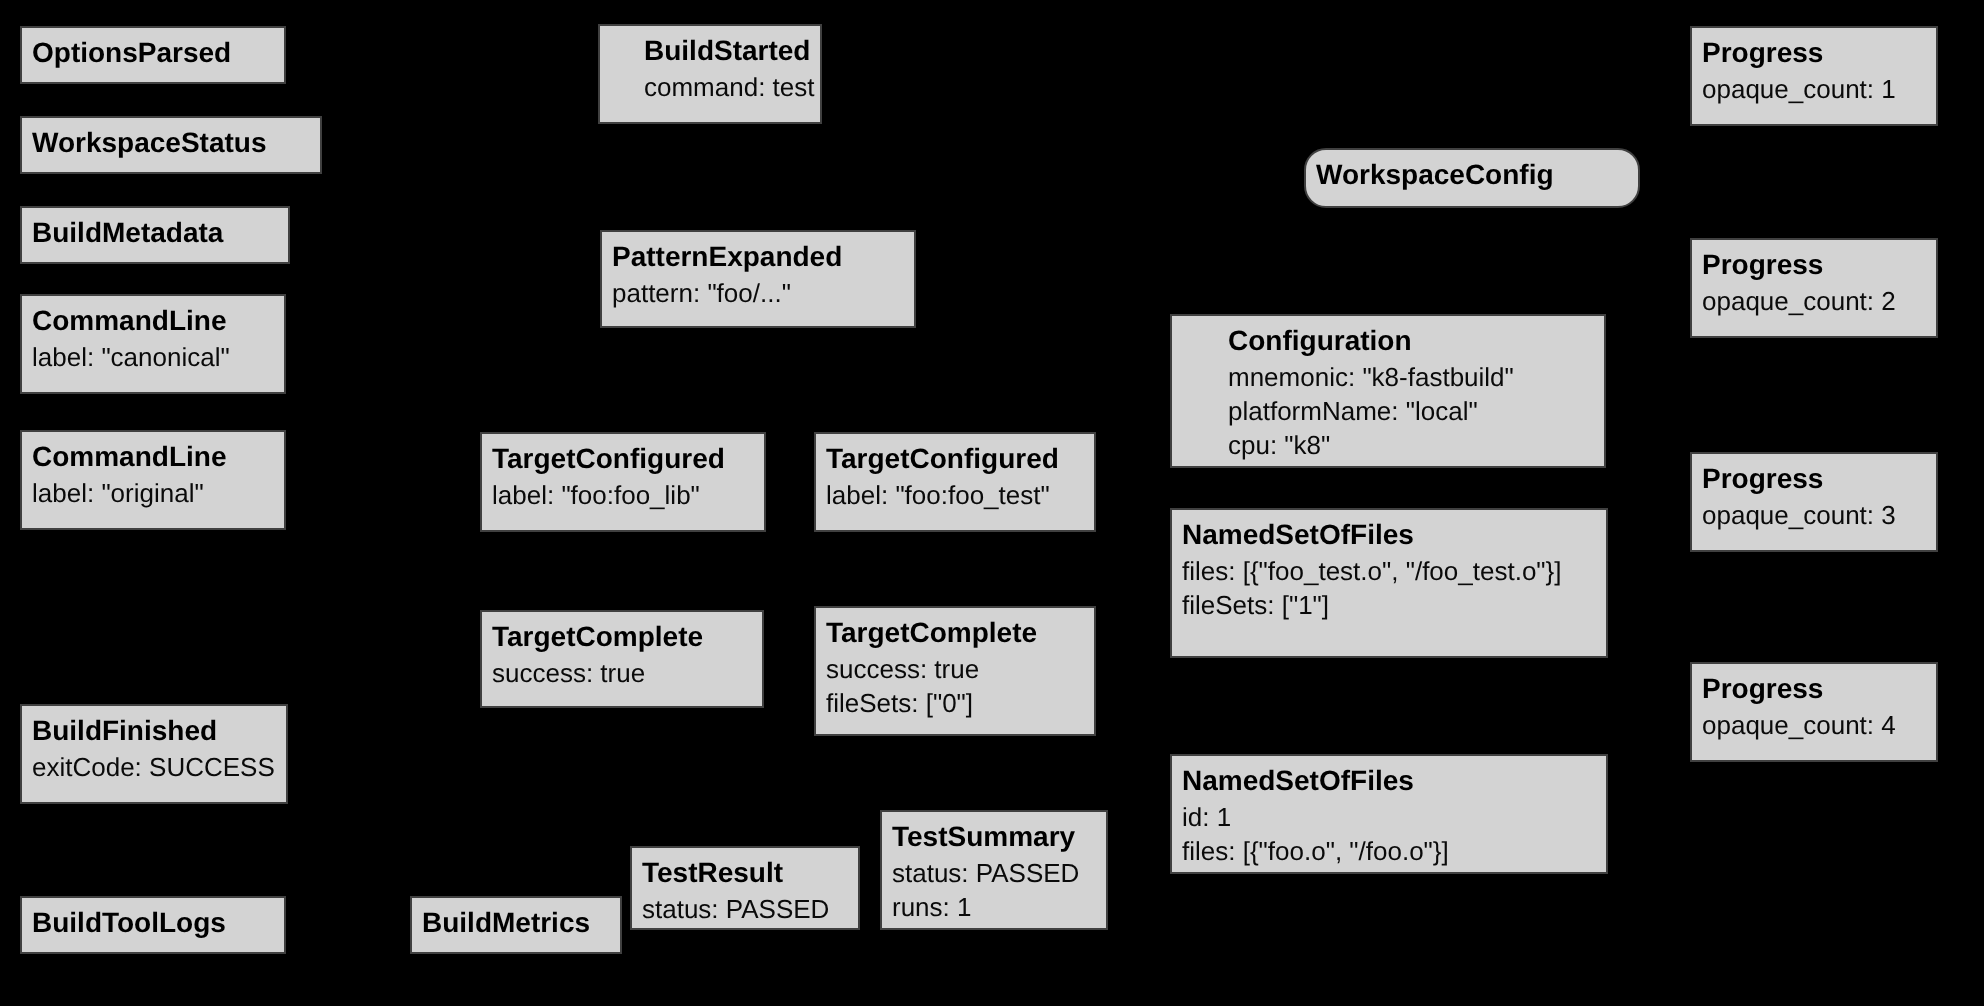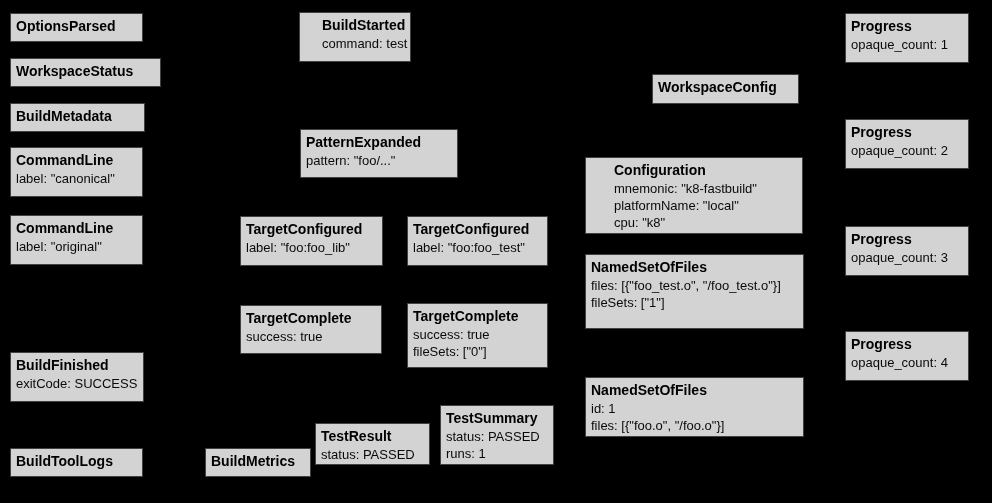--- a/index.html
+++ b/index.html
@@ -78,21 +78,21 @@
 
   <div class="node" style="left:163px;top:448px;width:106px;height:29px;margin-left:42px;">
     <div class="node-title">BuildMetrics</div>
   </div>
 
   <div class="node" style="left:299px;top:12px;width:112px;height:50px;padding-left:22px;">
     <div class="node-title">BuildStarted</div>
     <div class="node-line">command: test</div>
   </div>
 
-  <div class="node" style="left:300px;top:115px;width:158px;height:49px;margin-top:14px;">
+  <div class="node" style="left:300px;top:115px;width:158px;height:49px;">
     <div class="node-title">PatternExpanded</div>
     <div class="node-line">pattern: "foo/..."</div>
   </div>
 
   <div class="node" style="left:240px;top:216px;width:143px;height:50px;">
     <div class="node-title">TargetConfigured</div>
     <div class="node-line">label: "foo:foo_lib"</div>
   </div>
 
   <div class="node" style="left:407px;top:216px;width:141px;height:50px;">
@@ -115,21 +115,21 @@
     <div class="node-title">TestResult</div>
     <div class="node-line">status: PASSED</div>
   </div>
 
   <div class="node" style="left:440px;top:405px;width:114px;height:60px;">
     <div class="node-title">TestSummary</div>
     <div class="node-line">status: PASSED</div>
     <div class="node-line">runs: 1</div>
   </div>
 
-  <div class="node" style="left:652px;top:74px;width:147px;height:30px;">
+  <div class="node" style="left:652px;top:74px;width:168px;height:30px;border-radius:11px;">
     <div class="node-title">WorkspaceConfig</div>
   </div>
 
   <div class="node" style="left:585px;top:157px;width:218px;height:77px;padding-left:28px;">
     <div class="node-title">Configuration</div>
     <div class="node-line">mnemonic: "k8-fastbuild"</div>
     <div class="node-line">platformName: "local"</div>
     <div class="node-line">cpu: "k8"</div>
   </div>
 

